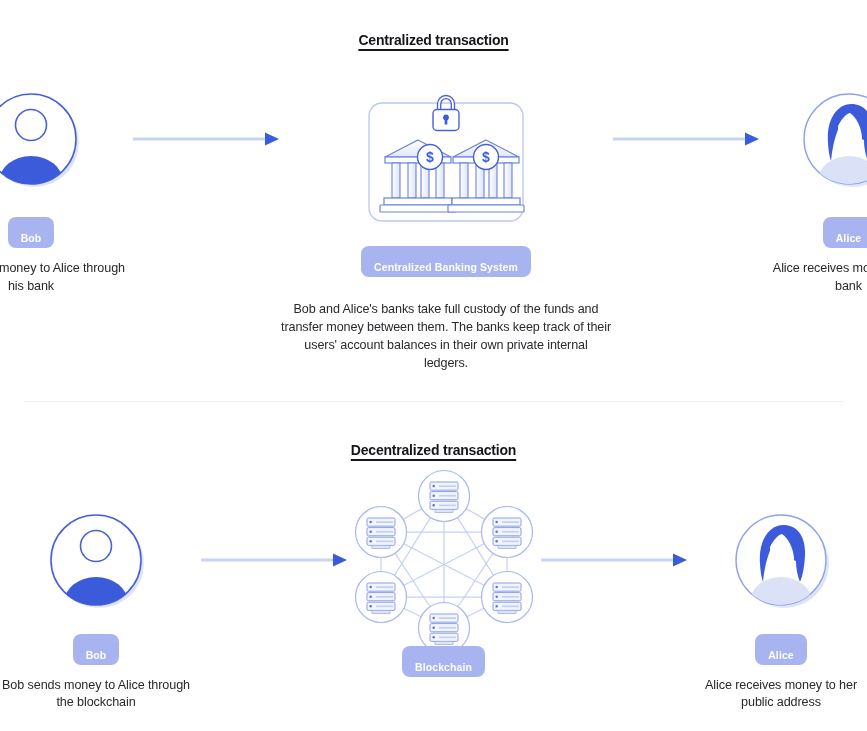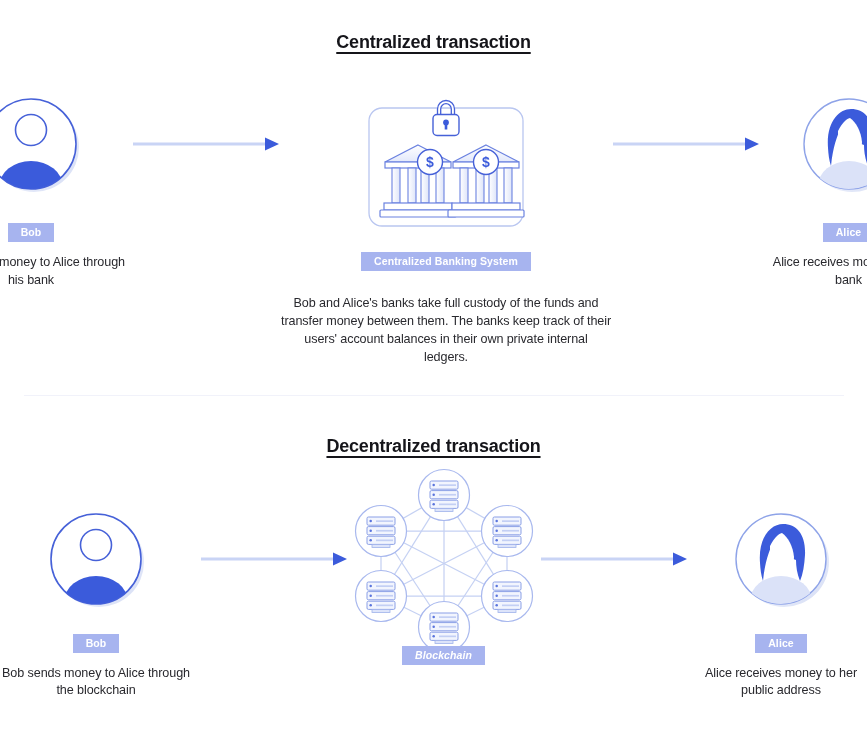--- a/index.html
+++ b/index.html
@@ -23,21 +23,21 @@
     box-sizing: border-box;
   }
 
   .section {
     position: relative;
     width: 867px;
   }
 
   .section-title {
     text-align: center;
-    font-size: 18px;
+    font-size: 14px;
     font-weight: bold;
     letter-spacing: -0.2px;
     color: #15151a;
     text-decoration: underline;
     text-underline-offset: 4px;
     text-decoration-thickness: 1.5px;
   }
 
   .row {
     display: flex;
@@ -60,22 +60,22 @@
     justify-content: center;
   }
 
   .badge {
     display: inline-block;
     background: #a7b4ef;
     color: #ffffff;
     font-size: 10.5px;
     font-weight: bold;
     letter-spacing: 0.1px;
-    padding: 3px 13px 4px 13px;
-    border-radius: 0;
+    padding: 15px 13px 4px 13px;
+    border-radius: 8px;
     white-space: nowrap;
   }
 
   .caption {
     text-align: center;
     font-size: 12.6px;
     line-height: 1.42;
     color: #29292e;
     letter-spacing: -0.1px;
   }
@@ -318,21 +318,21 @@
             </g>
 
             <use href="#serverNode" x="95" y="30"></use>
             <use href="#serverNode" x="158" y="66"></use>
             <use href="#serverNode" x="158" y="131"></use>
             <use href="#serverNode" x="95" y="162"></use>
             <use href="#serverNode" x="32" y="131"></use>
             <use href="#serverNode" x="32" y="66"></use>
           </svg>
         </div>
-        <div style="margin-top:0px;font-style:italic;">
+        <div style="margin-top:0px;">
           <span class="badge">Blockchain</span>
         </div>
       </div>
 
       <div class="col col-arrow">
         <div class="arrow-wrap" style="height:112px;">
           <svg width="150" height="14" viewBox="0 0 150 14">
             <line x1="2" y1="7" x2="136" y2="7" stroke="#c9d4f5" stroke-width="3.2"></line>
             <polygon points="134,0.5 148,7 134,13.5" fill="#3b5bdb"></polygon>
           </svg>

